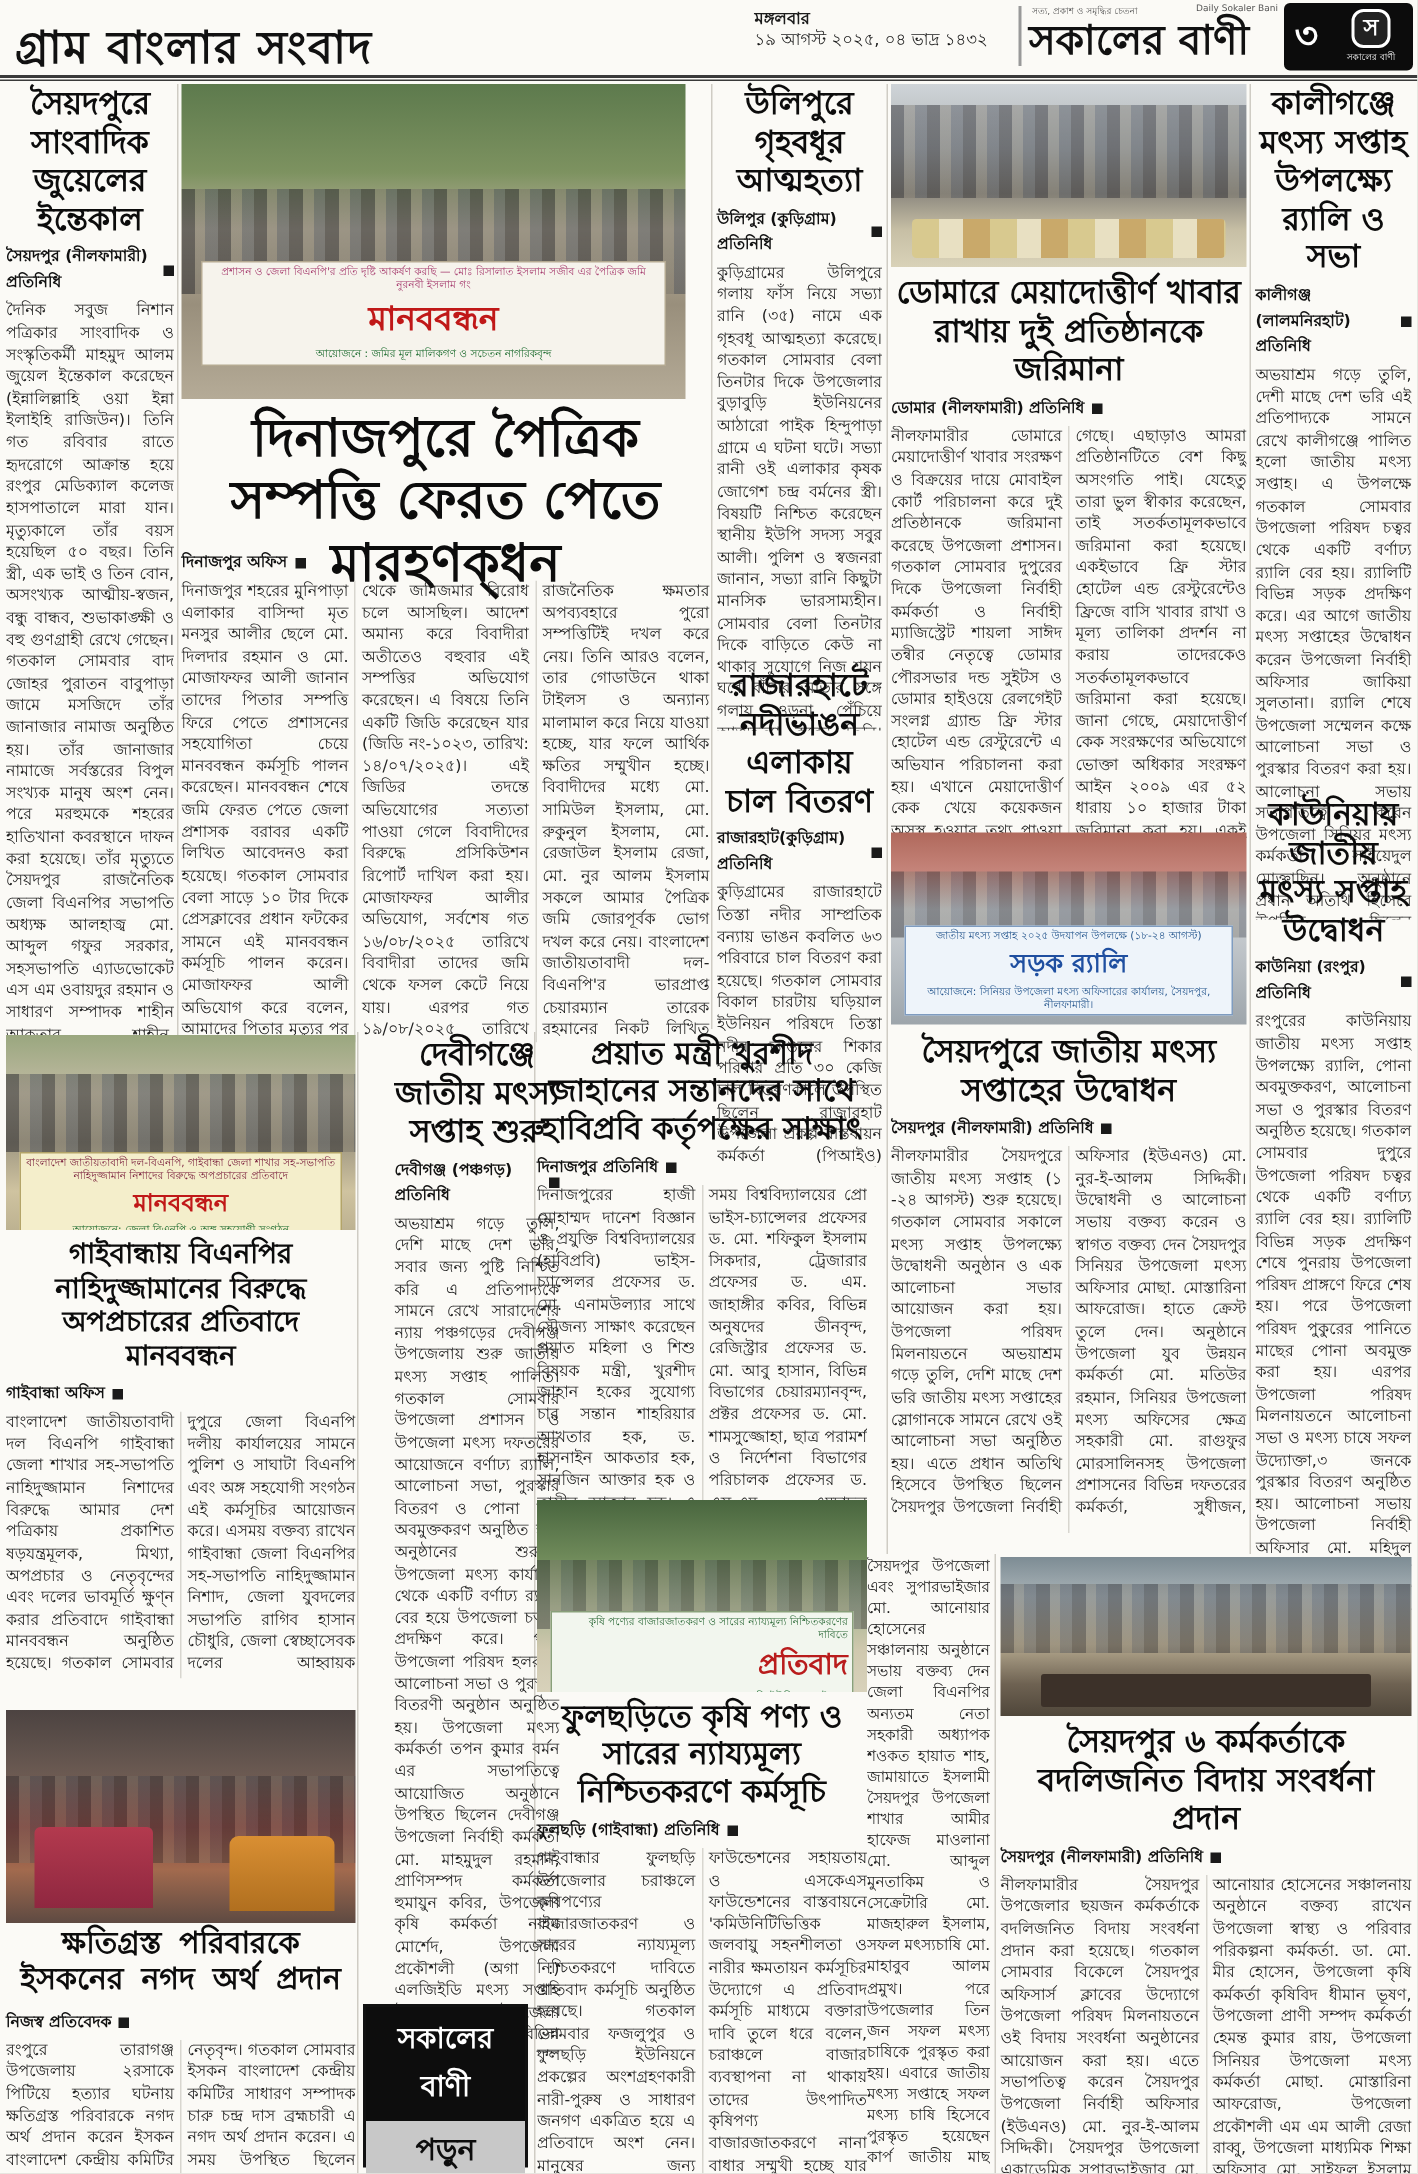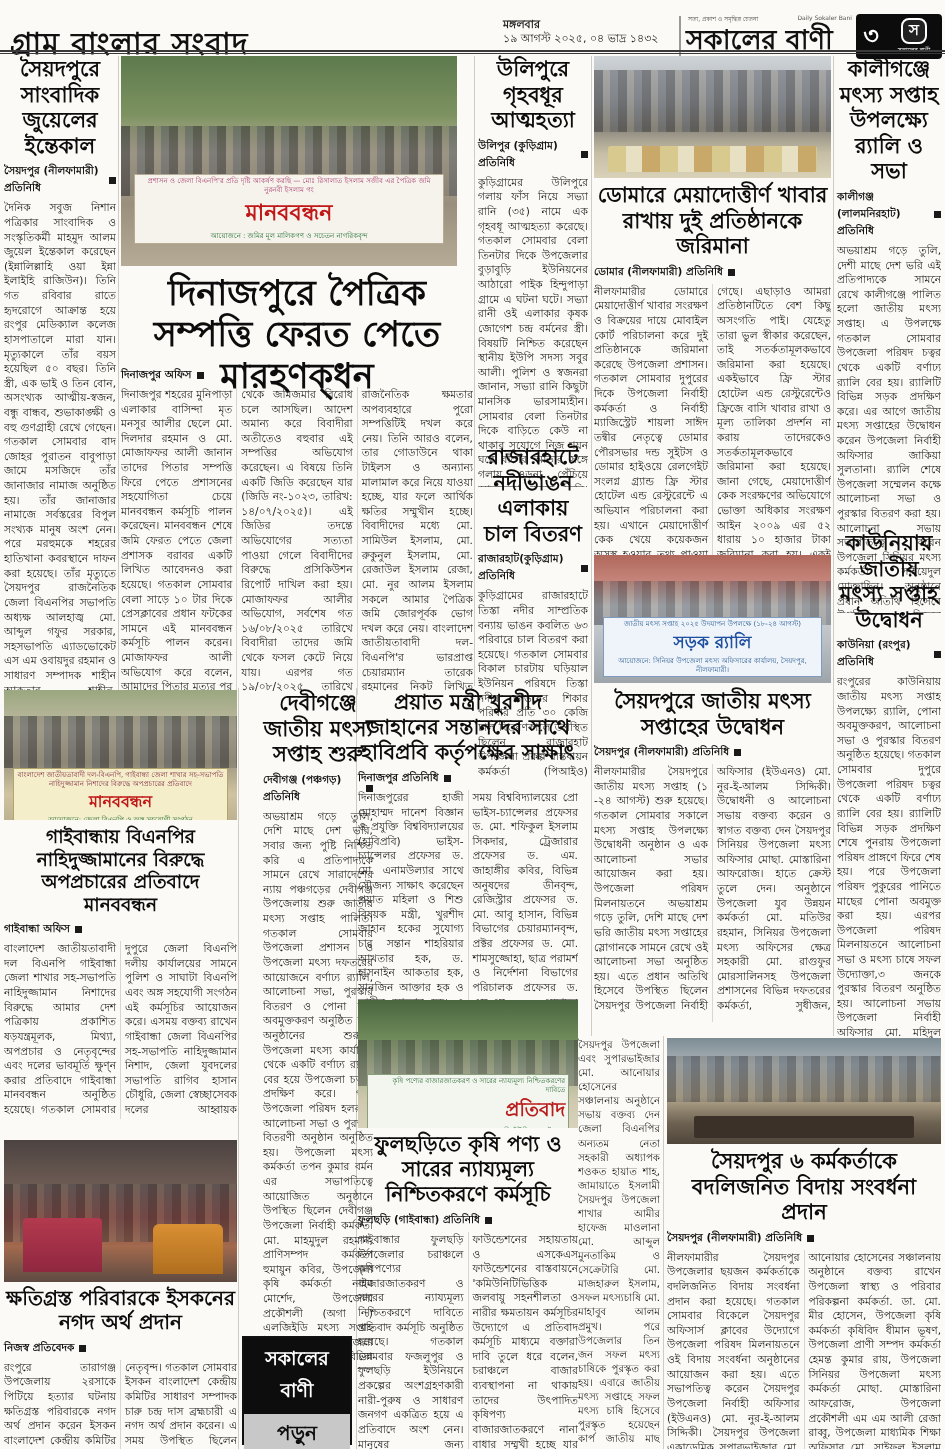--- a/index.html
+++ b/index.html
@@ -3,21 +3,21 @@
 <meta charset="utf-8">
 <style>
   * { margin:0; padding:0; box-sizing:border-box; }
   html,body { background:#d8d6d0; }
   .page {
     position:relative; width:945px; height:1449px; margin:0 auto;
     background:#fbfaf6; overflow:hidden; color:#1c1c1c;
     font-family:"DejaVu Sans", sans-serif;
   }
   
-  .hdr { position:absolute; left:0; top:0; width:945px; height:49px;margin-top:12px; }
+  .hdr { position:absolute; left:0; top:0; width:945px; height:49px; }
   .section-title { position:absolute; left:10px; top:8px; font-size:30px; font-weight:bold;
     color:#111; font-family:"DejaVu Serif", serif; letter-spacing:1px; }
   .dateblk { position:absolute; right:272px; top:6px; width:170px; text-align:left; line-height:1.25; }
   .dateblk .wd { font-size:11px; font-weight:bold; }
   .dateblk .dt { font-size:11px; }
   .hdr-bar { position:absolute; left:679px; top:4px; width:2px; height:40px; background:#999; }
   .masthead { position:absolute; left:686px; top:2px; width:168px; height:46px; }
   .masthead .tag { font-size:6px; color:#555; display:flex; justify-content:space-between; padding:0 2px; }
   .masthead .mh { font-size:27px; font-weight:800; color:#111; letter-spacing:0px;
     font-family:"DejaVu Serif", serif; line-height:1.1; white-space:nowrap; }
@@ -221,21 +221,21 @@
     <div class="body cols2" style="height:178px;">বাংলাদেশ জাতীয়তাবাদী দল বিএনপি গাইবান্ধা জেলা শাখার সহ-সভাপতি নাহিদুজ্জামান নিশাদের বিরুদ্ধে আমার দেশ পত্রিকায় প্রকাশিত ষড়যন্ত্রমূলক, মিথ্যা, অপপ্রচার ও নেতৃবৃন্দের এবং দলের ভাবমূর্তি ক্ষুণ্ন করার প্রতিবাদে গাইবান্ধা মানববন্ধন অনুষ্ঠিত হয়েছে। গতকাল সোমবার দুপুরে জেলা বিএনপি দলীয় কার্যালয়ের সামনে পুলিশ ও সাঘাটা বিএনপি এবং অঙ্গ সহযোগী সংগঠন এই কর্মসূচির আয়োজন করে। এসময় বক্তব্য রাখেন গাইবান্ধা জেলা বিএনপির সহ-সভাপতি নাহিদুজ্জামান নিশাদ, জেলা যুবদলের সভাপতি রাগিব হাসান চৌধুরি, জেলা স্বেচ্ছাসেবক দলের আহ্বায়ক শাহজাদাল সরকার খোকন, সদস্য সচিব মামুদ, জেলা ছাত্রদলের সভাপতি খন্দকার জাকারিয়া আলম জিম, ভারপ্রাপ্ত সাধারণ সম্পাদক শহিদুজ্জামান শাহীন প্রমুখ। এছাড়াও বিএনপি ও অঙ্গ সহযোগী সংগঠনের নেতাকর্মীরা উপস্থিত ছিলেন। বক্তারা বলেন, জেলা বিএনপির সভাপতি অধ্যাপক ডা মইনুল হাসান সাদিক ও সহ সভাপতি নিশানেরর বিপক্ষে সাংবাদিকদের মিথ্যা তথ্য দিয়ে একটি চক্র ভুয়া সংবাদ প্রকাশ করে। গাইবান্ধা জেলা বিএনপির সহ সভাপতি নাহিদুজ্জামান নিশাদ কে নিয়ে আমার দেশ পত্রিকায় ৮ কোটি টাকার বিনিময়ে জেলা বিএনপির সহ সভাপতি পদ পেলেন আওয়ামী লীগের ভূমি প্রার্থী নিশাদ শিরোনামে সংবাদ প্রকাশ করায় নেতাকর্মীরা ক্ষুব্ধ। এই চক্র বিএনপির সুনাম ক্ষুণ্ন করার জন্য উঠে পড়ে লেগেছে। তাই তাদের ঐক্যবদ্ধভাবে প্রতিহত করার জন্য নেতাকর্মীদের প্রতি আহ্বান জানান বক্তারা।</div>
   </div>
 
   <div class="photo" style="left:4px; top:1140px; width:233px; height:142px;
        background:linear-gradient(180deg,#4c4341 0%,#6b5a52 30%,#8a4840 55%,#a26a4e 75%,#5e4a42 100%);">
     <div class="crowd" style="top:44px; height:58px; opacity:.7;"></div>
     <div style="position:absolute; left:8%; bottom:10px; width:34%; height:54px; background:linear-gradient(180deg,#b33a4e,#8f2740); border-radius:4px 4px 0 0;"></div>
     <div style="position:absolute; right:6%; bottom:8px; width:30%; height:50px; background:linear-gradient(180deg,#d98f33,#b06f1f); border-radius:6px 6px 0 0;"></div>
   </div>
   <div class="art" style="left:4px; top:1286px; width:233px;">
-    <div class="hl" style="font-size:20px;">ক্ষতিগ্রস্ত পরিবারকে ইসকনের নগদ অর্থ প্রদান</div>
+    <div class="hl" style="font-size:20px;font-family:Liberation Mono, monospace;">ক্ষতিগ্রস্ত পরিবারকে ইসকনের নগদ অর্থ প্রদান</div>
     <div class="byline">
         <span>নিজস্ব প্রতিবেদক</span>
         <span class="sq"></span>
       </div>
     <div class="body cols2" style="height:95px;">রংপুরে তারাগঞ্জ উপজেলায় ২রসাকে পিটিয়ে হত্যার ঘটনায় ক্ষতিগ্রস্ত পরিবারকে নগদ অর্থ প্রদান করেন ইসকন বাংলাদেশ কেন্দ্রীয় কমিটির নেতৃবৃন্দ। গতকাল সোমবার ইসকন বাংলাদেশ কেন্দ্রীয় কমিটির সাধারণ সম্পাদক চারু চন্দ্র দাস ব্রহ্মচারী এ নগদ অর্থ প্রদান করেন। এ সময় উপস্থিত ছিলেন ইসকন কেন্দ্রীয় কমিটির কোষাধ্যক্ষ জ্যোতিশ্বর গৌরদাস ব্রহ্মচারী, ইসকন বাংলাদেশ কেন্দ্রীয় কমিটির ভক্ত সুরক্ষা চেয়ারম্যান বিমলা প্রসাদ দাস অধিকারী, ইসকন বাংলাদেশ রংপুর বিভাগীয় যুগ্ম সম্পাদক চিন্ময় নিতাই দাস ব্রহ্মচারী, যুগ্ম সম্পাদক বিনয় গৌরদাস ব্রহ্মচারী, তারাগঞ্জ ইসকনের অধ্যক্ষ গোবিন্দ গিরিধারী দাস ব্রহ্মচারী, অধ্যক্ষ মহাকৃষ্ণ প্রেমদাস ব্রহ্মচারী, লালমনিরহাট ইসকনের সভাপতি প্রভু জগন্নাথ দাস ব্রহ্মচারী প্রমুখ।</div>
   </div>
 
   <div class="art" style="left:242px; top:690px; width:110px;margin-left:21px;">
     <div class="hl hl-s">দেবীগঞ্জে জাতীয় মৎস্য সপ্তাহ শুরু</div>
     <div class="byline">

